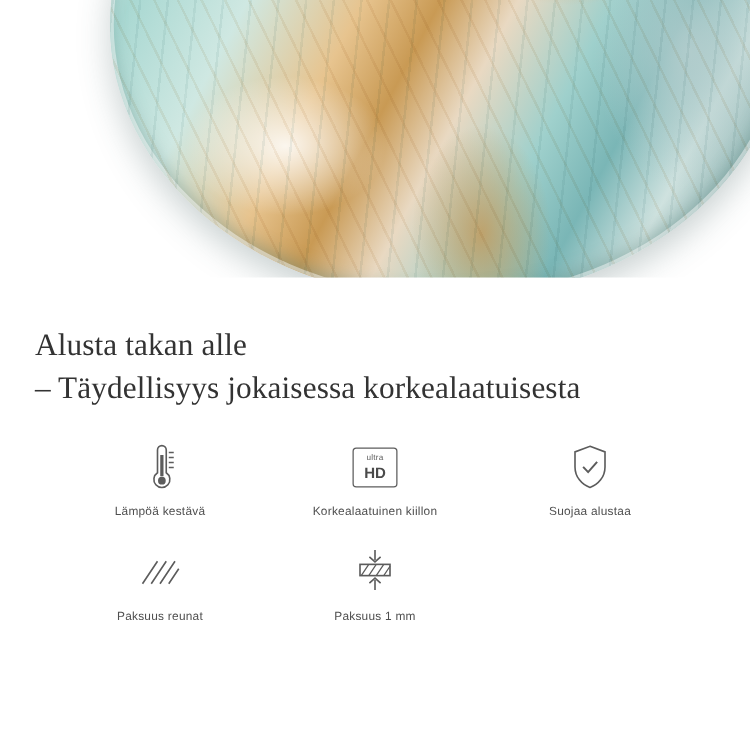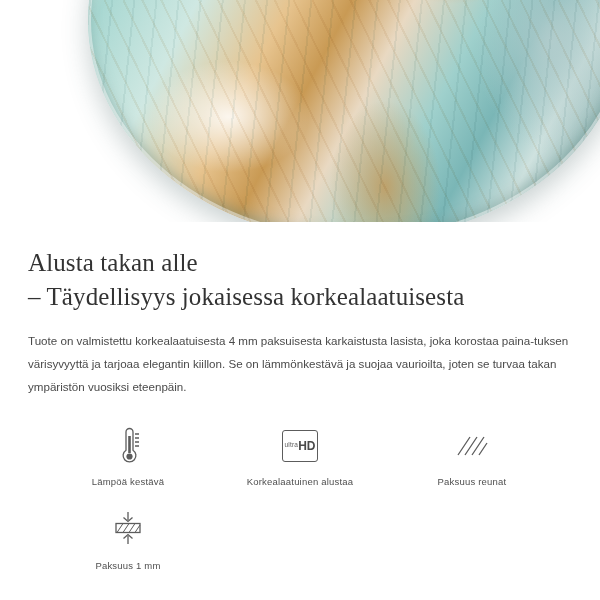--- a/index.html
+++ b/index.html
@@ -57,20 +57,21 @@
   .hero-rim {
     position: absolute;
     inset: 0;
     border-radius: 50%;
     box-shadow: inset 0 0 0 3px rgba(255,255,255,0.45), inset 0 -6px 14px rgba(90,130,125,0.45);
   }
 
   
   .content {
     padding: 24px 28px 0 28px;
+    margin-top: 14px;
   }
   h1.title {
     font-family: "Liberation Serif", serif;
     font-weight: 400;
     font-size: 25px;
     line-height: 1.34;
     color: #333333;
     margin: 0 0 16px 0;
     letter-spacing: .1px;
   }
@@ -111,21 +112,21 @@
     text-align: center;
     letter-spacing: .2px;
   }
   svg { display: block; }
   .ultrahd-box {
     width: 34px;
     height: 30px;
     border: 1.4px solid #5c5c5c;
     border-radius: 3px;
     display: flex;
-    flex-direction: row;
+    flex-direction: column;
     align-items: center;
     justify-content: center;
     line-height: 1;
   }
   .ultrahd-box .u1 { font-size: 6.5px; color: #5c5c5c; letter-spacing: .2px; }
   .ultrahd-box .u2 { font-size: 12px; font-weight: 700; color: #4a4a4a; margin-top: 1px; }
 </style>
 </head>
 <body>
 
@@ -134,21 +135,20 @@
     <div class="hero-rim"></div>
   </div>
 
 </div>
 
 <div class="content">
   <h1 class="title">
     <span>Alusta takan alle</span>
     <span class="line2">– Täydellisyys jokaisessa korkealaatuisesta</span>
   </h1>
-  <p class="body-text">Tuote on valmistettu korkealaatuisesta 4 mm paksuisesta karkaistusta lasista, joka korostaa paina-tuksen värisyvyyttä ja tarjoaa elegantin kiillon. Se on lämmönkestävä ja suojaa vaurioilta, joten se turvaa takan ympäristön vuosiksi eteenpäin.</p>
 
   <div class="features">
 
     <div class="feature">
       <span class="ico">
         <svg width="30" height="40" viewBox="0 0 30 40" fill="none" stroke="#5c5c5c" stroke-width="1.3">
           <path d="M13 6a3.5 3.5 0 0 1 7 0v18.2a6.4 6.4 0 1 1-7 0V6z"></path>
           <circle cx="16.5" cy="30.5" r="3.1" fill="#5c5c5c" stroke="none"></circle>
           <rect x="15.2" y="10" width="2.6" height="17" fill="#5c5c5c" stroke="none"></rect>
           <path d="M22 8h4M22 12h4M22 16h4M22 20h4"></path>
@@ -157,23 +157,32 @@
       <span class="cap">Lämpöä kestävä</span>
     </div>
 
     <div class="feature">
       <span class="ico">
         <span class="ultrahd-box">
           <span class="u1">ultra</span>
           <span class="u2">HD</span>
         </span>
       </span>
-      <span class="cap">Korkealaatuinen alustaa</span>
-    </div>
-
+      <span class="cap">Korkealaatuinen kiillon</span>
+    </div>
+
+    <div class="feature">
+      <span class="ico">
+        <svg width="34" height="40" viewBox="0 0 34 40" fill="none" stroke="#5c5c5c" stroke-width="1.3">
+          <path d="M17 3l12 4.5v12c0 8-5.4 14.2-12 16.5C10.4 33.7 5 27.5 5 19.5v-12L17 3z"></path>
+          <path d="M11.5 19.5l4 4.2 7.2-8.2" stroke-width="1.6"></path>
+        </svg>
+      </span>
+      <span class="cap">Suojaa alustaa</span>
+    </div>
 
 
     <div class="feature">
       <span class="ico">
         <svg width="36" height="30" viewBox="0 0 36 30" fill="none" stroke="#5c5c5c" stroke-width="1.3">
           <path d="M4 24L16 6M11 24L23 6M18 24L30 6M25 24L33 12"></path>
         </svg>
       </span>
       <span class="cap">Paksuus reunat</span>
     </div>

